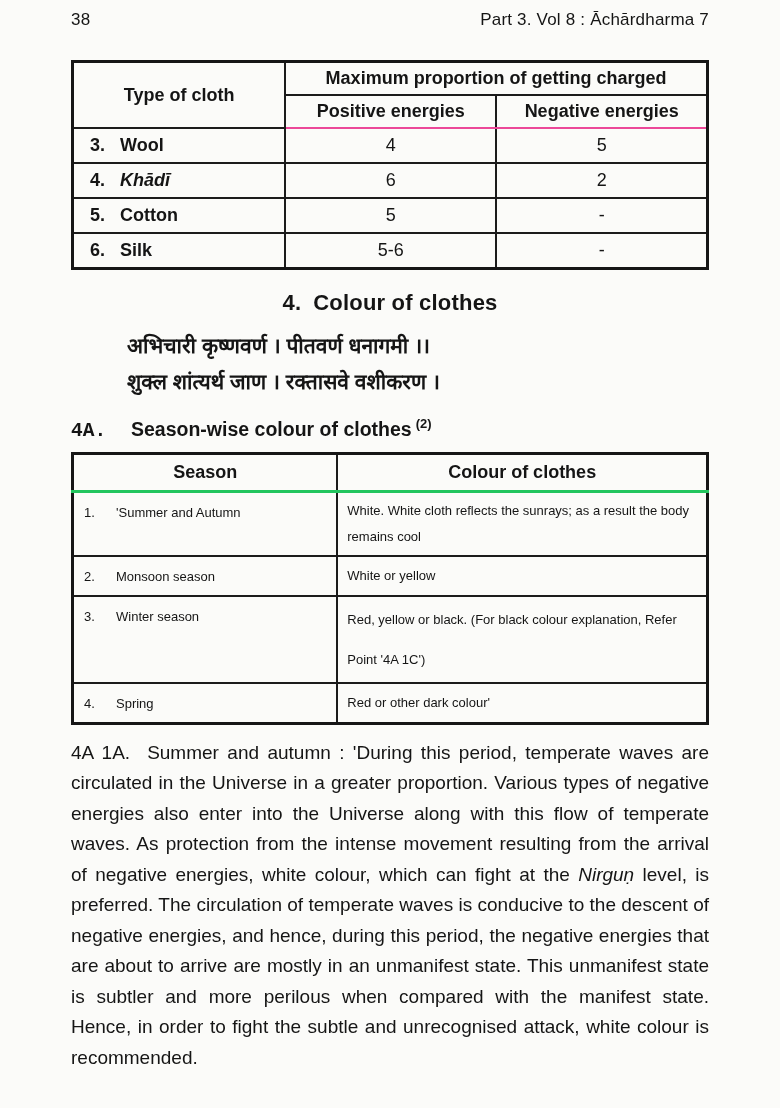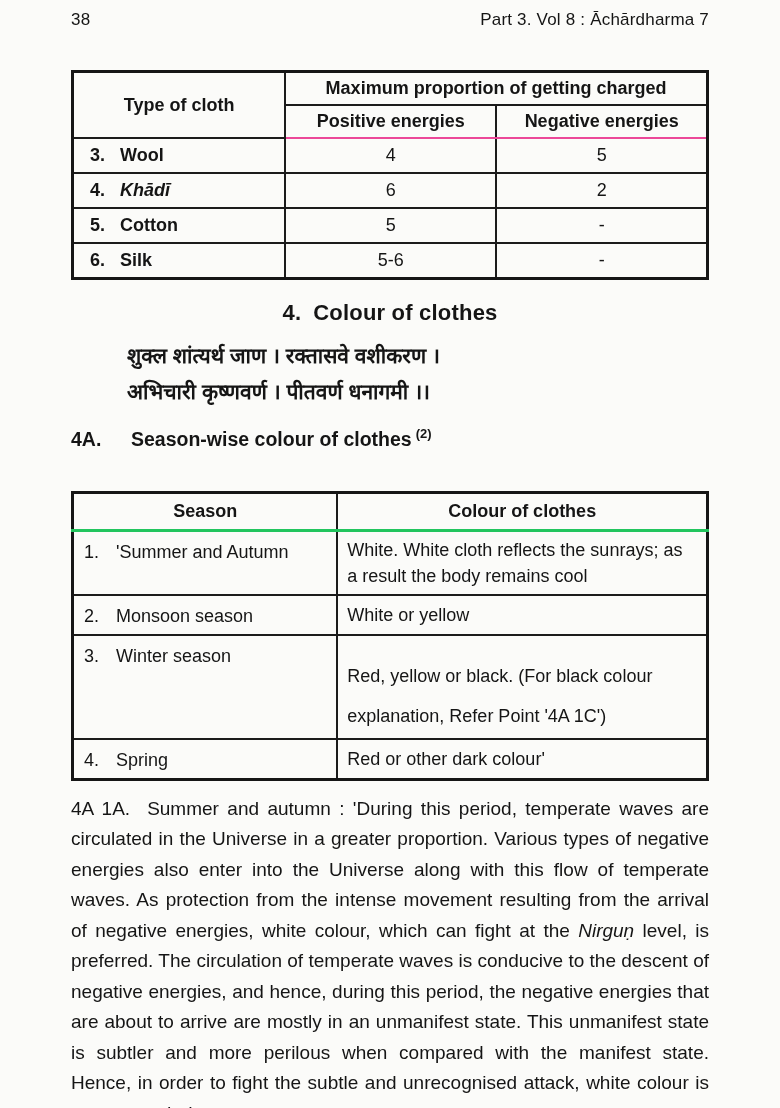--- a/index.html
+++ b/index.html
@@ -38,21 +38,20 @@
     border-collapse: collapse;
     table-layout: fixed;
   }
   th, td {
     border: 2px solid #1b1b1b;
     font-size: 18px;
     vertical-align: middle;
   }
   table.bordered-heavy {
     border: 3px solid #161616;
-    margin-top: 40px;
   }
 
   
   .cloth-table { margin-top: 30px; }
   .cloth-table th {
     font-weight: bold;
     text-align: center;
     padding: 5px 4px;
   }
   .cloth-table thead tr:last-child th { border-bottom: 2px solid #ec4899; }
@@ -95,44 +94,45 @@
 
   
   .sec4a-heading {
     margin: 16px 0 0 0;
     font-size: 19.5px;
     font-weight: bold;
   }
   .sec4a-heading .h-label {
     display: inline-block;
     min-width: 60px;
+    font-family: Liberation Mono, monospace;
   }
   .sec4a-heading sup {
     font-size: 13px;
     font-weight: bold;
     margin-left: 4px;
   }
 
   
   .season-table { margin-top: 10px; }
   .season-table th {
     font-weight: bold;
     text-align: center;
     padding: 7px 4px;
     border-bottom: 3px solid #22c55e;
   }
   .season-table td {
     text-align: left;
     padding: 5px 10px;
-    font-size: 18px;
+    font-size: 13px;
     line-height: 26px;
   }
   .season-table td.season-cell { padding-left: 10px; vertical-align: top; padding-top: 7px; }
   .season-table td.colour-cell { padding-left: 9px; }
-  .season-table tr.spread-row td.colour-cell { line-height: 40px; padding-top: 20px; padding-bottom: 2px; }
+  .season-table tr.spread-row td.colour-cell { line-height: 40px; padding-top: 3px; padding-bottom: 2px; }
   .season-table .row-num { min-width: 32px; }
 
   
   .sec4a1-heading {
     margin: 16px 0 0 0;
     font-size: 19.5px;
     font-weight: bold;
     line-height: 31px;
     text-align: justify;
   }
@@ -191,22 +191,22 @@
         <td class="val-cell">-</td>
       </tr>
     </tbody>
   </table>
 
   <h2 class="sec4-heading">
     <span class="h4-label">4.</span><span>Colour of clothes</span>
   </h2>
 
   <div class="shloka">
+    <p>अभिचारी कृष्णवर्ण । पीतवर्ण धनागमी ।।</p>
     <p>शुक्ल शांत्यर्थ जाण । रक्तासवे वशीकरण ।</p>
-    <p>अभिचारी कृष्णवर्ण । पीतवर्ण धनागमी ।।</p>
   </div>
 
 
   <h3 class="sec4a-heading">
     <span class="h-label">4A.</span><span>Season-wise colour of clothes</span><sup>(2)</sup>
   </h3>
 
   <table class="season-table bordered-heavy">
     <colgroup>
       <col style="width:41.7%">

